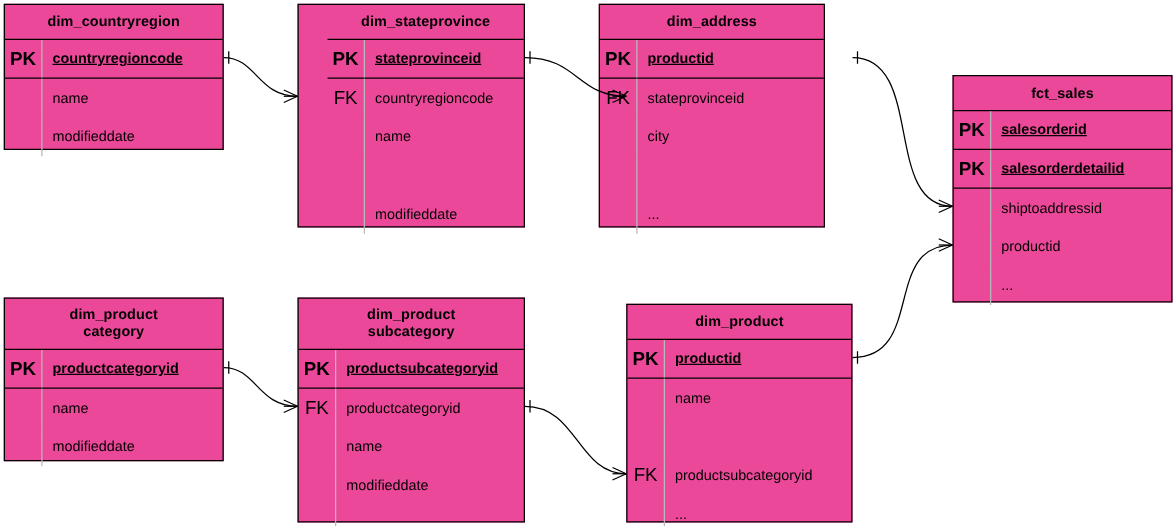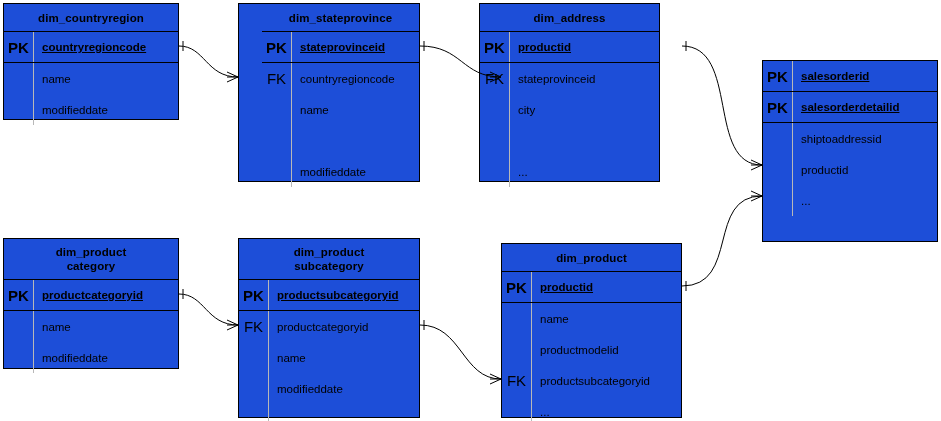--- a/index.html
+++ b/index.html
@@ -13,21 +13,21 @@
     width: 941px;
     height: 421px;
     background: #ffffff;
     font-family: "Liberation Sans", sans-serif;
     overflow: hidden;
   }
   .entity {
     position: absolute;
     box-sizing: border-box;
     border: 1px solid #000000;
-    background: #1d4ed8;
+    background: #ec4899;
   }
   .ent-header {
     box-sizing: border-box;
     border-bottom: 1px solid #000000;
     font-weight: bold;
     font-size: 11.5px;
     color: #000000;
     text-align: center;
     display: flex;
     flex-direction: column;
@@ -156,20 +156,23 @@
         </div>
         <div class="ent-row">
           <div class="key-cell"></div>
         </div>
         <div class="ent-row">
           <div class="key-cell"></div>
           <div class="attr-cell">...</div>
         </div>
       </div>
       <div class="entity" style="left: 762px; top: 60px; width: 176px; height: 182px;">
+        <div class="ent-header" style="height: 28px;">
+          <span>fct_sales</span>
+        </div>
         <div class="ent-row sep">
           <div class="key-cell pk">PK</div>
           <div class="attr-cell key">salesorderid</div>
         </div>
         <div class="ent-row sep">
           <div class="key-cell pk">PK</div>
           <div class="attr-cell key">salesorderdetailid</div>
         </div>
         <div class="ent-row">
           <div class="key-cell"></div>
@@ -235,21 +238,20 @@
         <div class="ent-row sep">
           <div class="key-cell pk">PK</div>
           <div class="attr-cell key">productid</div>
         </div>
         <div class="ent-row">
           <div class="key-cell"></div>
           <div class="attr-cell">name</div>
         </div>
         <div class="ent-row">
           <div class="key-cell"></div>
-          <div class="attr-cell">productmodelid</div>
         </div>
         <div class="ent-row">
           <div class="key-cell fk">FK</div>
           <div class="attr-cell">productsubcategoryid</div>
         </div>
         <div class="ent-row">
           <div class="key-cell"></div>
           <div class="attr-cell">...</div>
         </div>
       </div>

